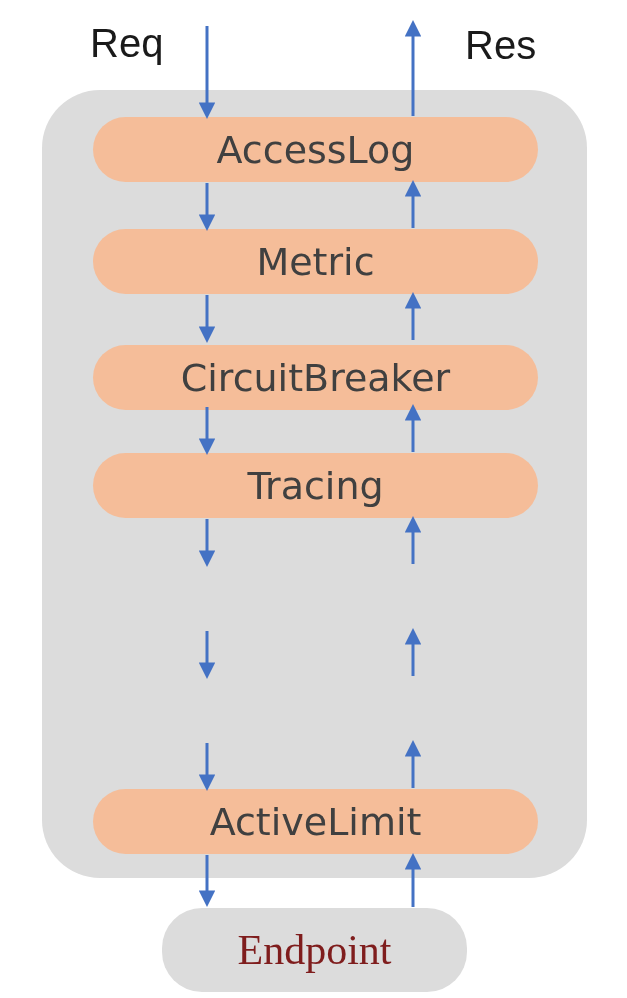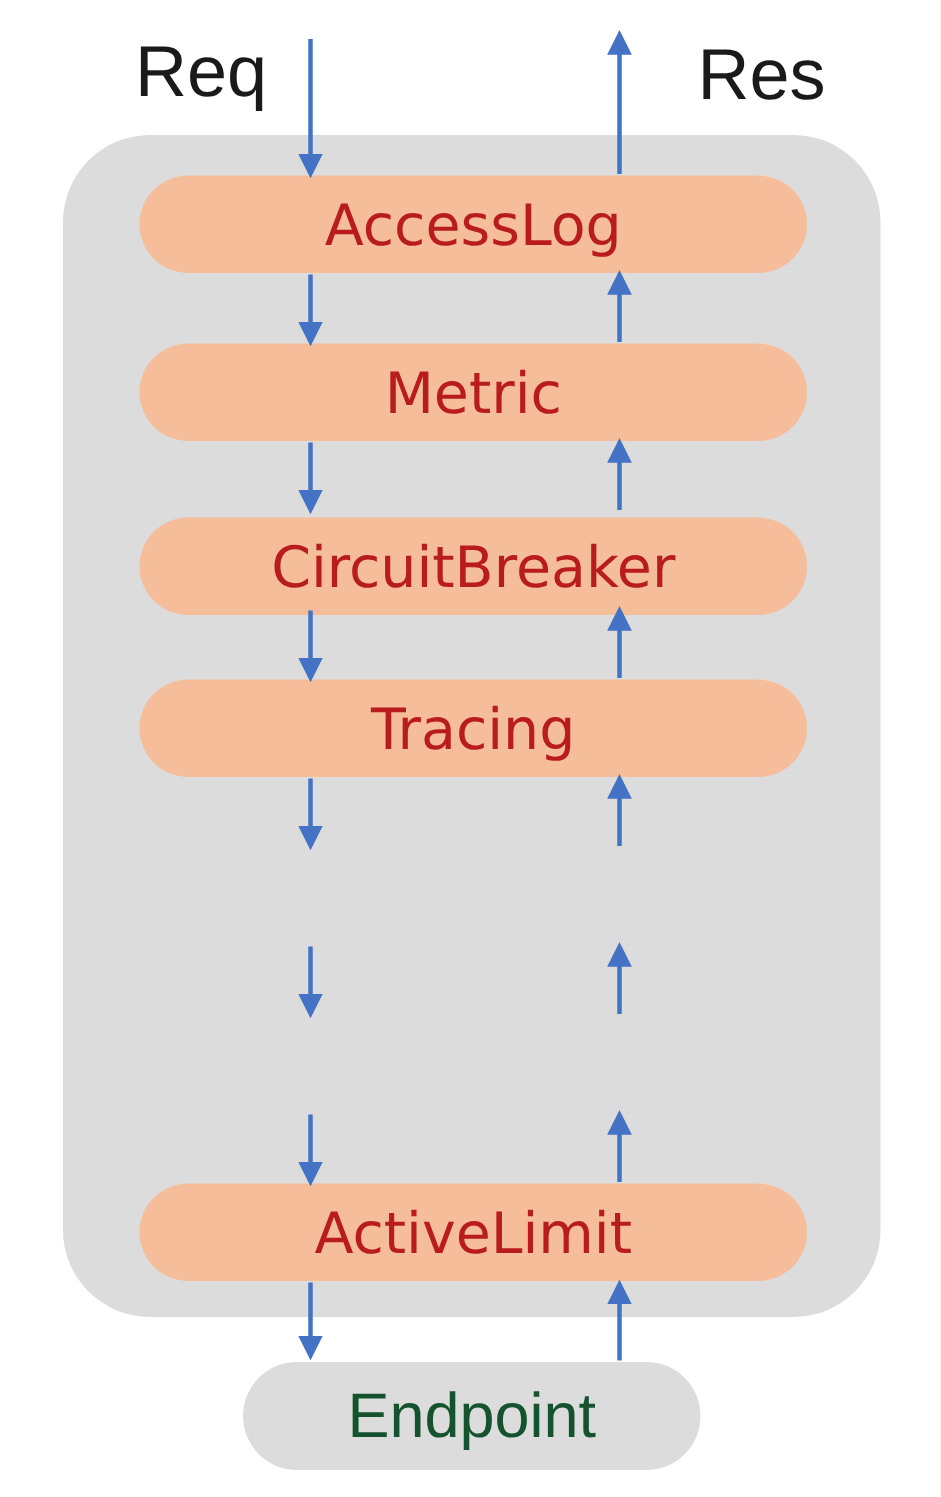--- a/index.html
+++ b/index.html
@@ -10,21 +10,21 @@
   .canvas {
     position: relative;
     width: 627px;
     height: 998px;
     background: #ffffff;
     overflow: hidden;
     font-family: "Liberation Sans", sans-serif;
   }
   .flow-label {
     position: absolute;
-    font-size: 48px;
+    font-size: 40px;
     color: #1a1a1a;
     font-family: "Liberation Sans", sans-serif;
     white-space: nowrap;
   }
   .flow-label.req { left: 90px; top: 21px; }
   .flow-label.res { left: 465px; top: 23px; }
 
   .chain-container {
     position: absolute;
     left: 42px;
@@ -40,45 +40,45 @@
     left: 93px;
     width: 445px;
     height: 65px;
     background: #f5bd99;
     border-radius: 33px;
     display: flex;
     align-items: center;
     justify-content: center;
     font-family: "DejaVu Sans", sans-serif;
     font-size: 38px;
-    color: #b91c1c;
+    color: #404040;
     z-index: 2;
   }
   .pill-1 { top: 117px; }
   .pill-2 { top: 229px; }
   .pill-3 { top: 345px; }
   .pill-4 { top: 453px; }
   .pill-5 { top: 565px; }
   .pill-6 { top: 677px; }
   .pill-7 { top: 789px; }
 
   .endpoint-pill {
     position: absolute;
     left: 162px;
     top: 908px;
     width: 305px;
-    height: 72px;
+    height: 84px;
     background: #dcdcdc;
     border-radius: 40px;
     display: flex;
     align-items: center;
     justify-content: center;
-    font-family: Liberation Sans, sans-serif;
+    font-family: Liberation Serif, serif;
     font-size: 42px;
-    color: #14532d;
+    color: #7f1d1d;
     z-index: 2;
   }
 
   svg.arrow-layer {
     position: absolute;
     left: 0;
     top: 0;
     width: 627px;
     height: 998px;
     z-index: 3;

